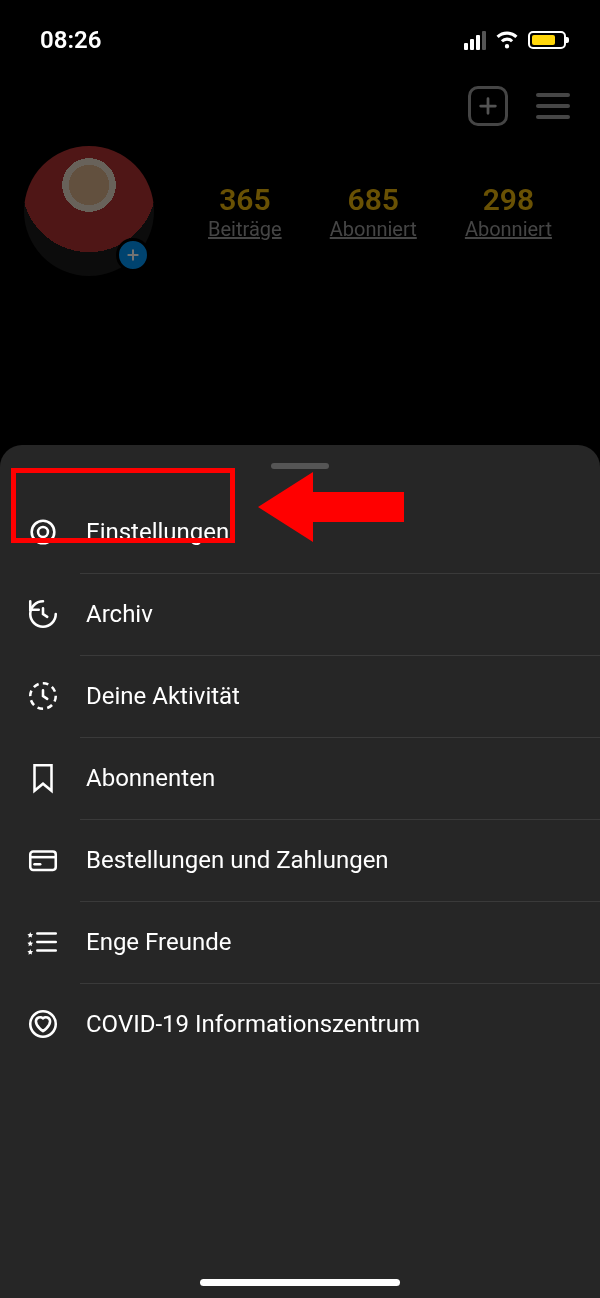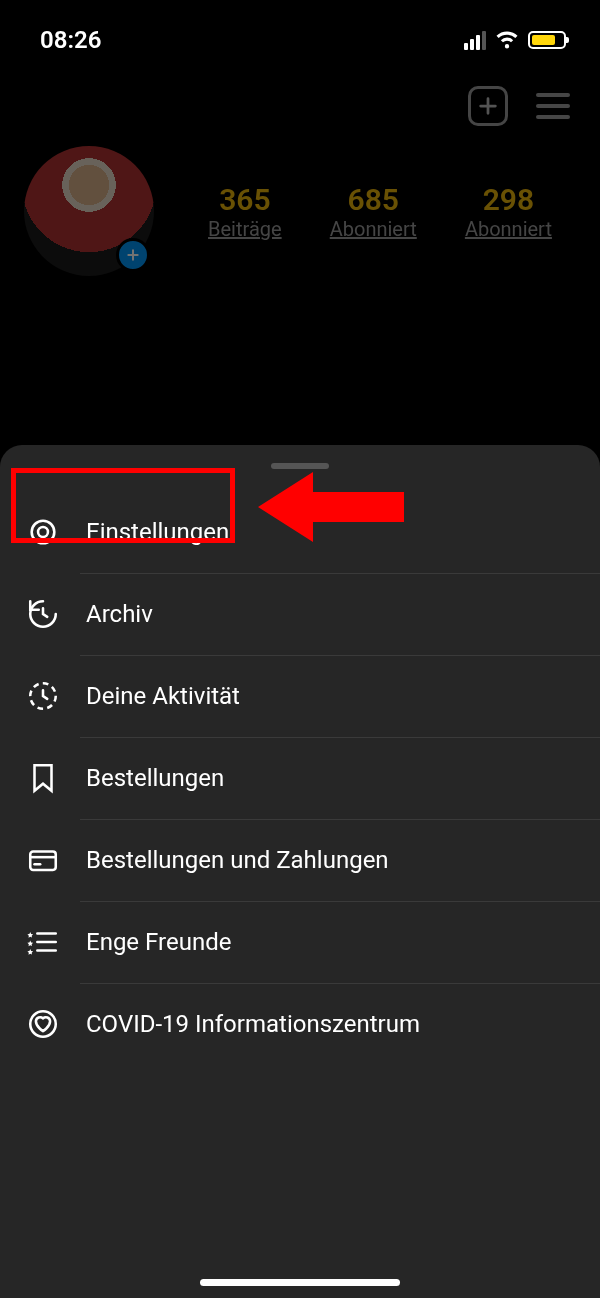--- a/index.html
+++ b/index.html
@@ -237,21 +237,21 @@
     <span>Deine Aktivität</span>
   </div>
 
 
   <div class="menu-item">
     <div class="menu-icon">
       <svg viewBox="0 0 24 24">
           <path d="M6 3h12v18l-6-5-6 5z"></path>
         </svg>
     </div>
-    <span>Bestellungen</span>
+    <span>Abonnenten</span>
   </div>
 
   <div class="menu-item">
     <div class="menu-icon">
       <svg viewBox="0 0 24 24">
           <rect x="3" y="6" width="18" height="13" rx="2"></rect>
           <path d="M3 10h18"></path>
           <path d="M6 15h4" stroke-linecap="round"></path>
         </svg>
     </div>

